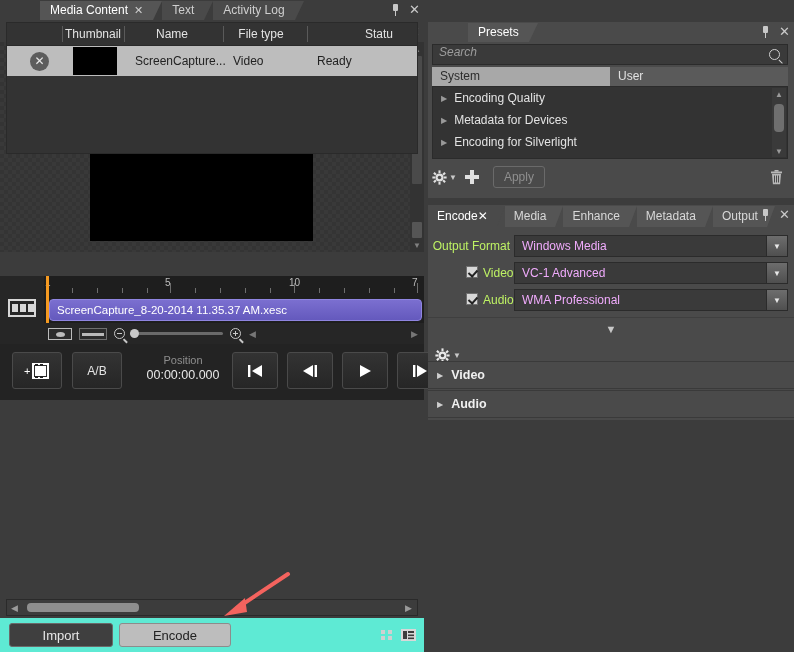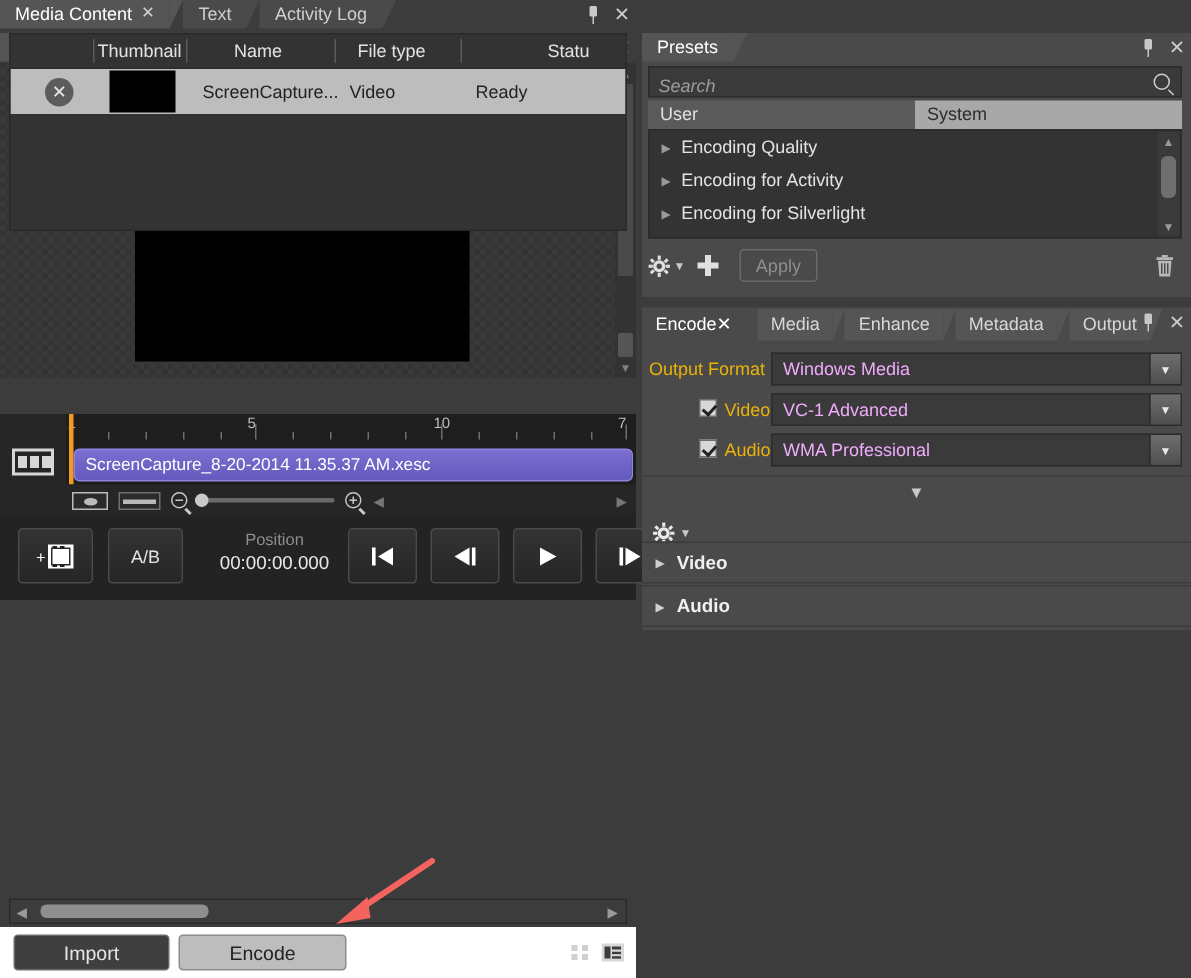--- a/index.html
+++ b/index.html
@@ -12,21 +12,21 @@
     -webkit-font-smoothing:antialiased;
   }
   #app{position:relative;width:794px;height:652px;background:#3c3c3c;}
 
   
   .menubar{position:absolute;left:0;top:0;width:794px;height:22px;background:#3c3c3c;display:flex;align-items:center;padding-left:8px;box-sizing:border-box;}
   .menubar .mi{padding:2px 9px;color:#e3e3e3;font-size:12px;cursor:default;}
 
   
   .panel{position:absolute;background:#3c3c3c;}
-  .tabstrip{height:20px;background:#3c3c3c;position:relative;display:flex;align-items:flex-start;}
+  .tabstrip{height:20px;background:#3c3c3c;position:relative;display:flex;align-items:center;padding-left:40px;}
   .tab{height:19px;line-height:19px;padding:0 10px;font-size:12px;color:#cfcfcf;background:#4a4a4a;position:relative;margin-right:1px;display:flex;align-items:center;}
   .tab.active{background:#555555;color:#ffffff;}
   .tab .slant{position:absolute;right:-9px;top:0;width:0;height:0;border-style:solid;border-width:19px 9px 0 0;border-color:#4a4a4a transparent transparent transparent;}
   .tab.active .slant{border-color:#555555 transparent transparent transparent;}
   .tab .xclose{margin-left:6px;font-size:11px;color:#cfcfcf;line-height:1;}
   .panelbtns{position:absolute;right:4px;top:3px;display:flex;align-items:center;gap:8px;}
   .pin{width:11px;height:12px;position:relative;display:inline-block;}
   .pin:before{content:"";position:absolute;left:3px;top:0;width:5px;height:7px;background:#c8c8c8;border-radius:1px;}
   .pin:after{content:"";position:absolute;left:5px;top:6px;width:1px;height:6px;background:#c8c8c8;}
   .xbtn{font-size:13px;color:#cbcbcb;line-height:1;cursor:default;}
@@ -100,31 +100,31 @@
   .mc-head{height:22px;background:#333;display:flex;align-items:center;font-size:12px;color:#e3e3e3;position:relative;border-bottom:1px solid #2a2a2a;}
   .mc-head .c{position:absolute;text-align:center;}
   .mc-head .sep{position:absolute;top:3px;width:1px;height:16px;background:#5a5a5a;}
   .mc-row{position:absolute;left:0;top:23px;width:410px;height:30px;background:#bdbdbd;display:flex;align-items:center;color:#222;font-size:12px;}
   .mc-del{position:absolute;left:23px;width:19px;height:19px;border-radius:50%;background:#5c5c5c;color:#e8e8e8;display:flex;align-items:center;justify-content:center;font-size:12px;}
   .mc-thumb{position:absolute;left:66px;width:44px;height:28px;background:#000;}
   .hscroll{position:absolute;left:6px;bottom:36px;width:412px;height:17px;background:#3c3c3c;border:1px solid #2a2a2a;box-sizing:border-box;display:flex;align-items:center;}
   .hscroll .la{color:#9a9a9a;font-size:9px;margin-left:4px;}
   .hscroll .ra{position:absolute;right:5px;color:#9a9a9a;font-size:9px;}
   .hscroll .th{position:absolute;left:20px;width:112px;height:9px;background:#8e8e8e;border-radius:4px;}
-  .btnrow{position:absolute;left:0;bottom:0;width:424px;height:34px;background:#ffffff;text-align:right;}
+  .btnrow{position:absolute;left:0;bottom:0;width:424px;height:34px;background:#5eead4;text-align:right;}
   .bigbtn{position:absolute;top:5px;height:24px;border-radius:3px;display:flex;align-items:center;justify-content:center;font-size:13px;box-sizing:border-box;}
   .importb{left:9px;width:104px;background:#3f3f3f;border:1px solid #6a6a6a;color:#e6e6e6;}
   .encodeb{left:119px;width:112px;background:#bdbdbd;border:1px solid #8c8c8c;color:#222;}
   .viewic{position:absolute;top:10px;width:15px;height:14px;}
   .vi1{right:29px;}
   .vi2{right:8px;}
 
   
   #presetsPanel{left:428px;top:22px;width:366px;height:176px;background:#4a4a4a;}
-  .searchbox{position:absolute;left:4px;top:22px;width:356px;height:21px;background:#3a3a3a;border:1px solid #2b2b2b;box-sizing:border-box;display:flex;align-items:flex-end;}
+  .searchbox{position:absolute;left:4px;top:22px;width:356px;height:21px;background:#3a3a3a;border:1px solid #2b2b2b;box-sizing:border-box;display:flex;align-items:flex-start;}
   .searchbox .ph{padding-left:6px;font-size:12px;color:#9d9d9d;font-style:italic;}
   .sicon{position:absolute;right:7px;top:4px;width:9px;height:9px;border:1.4px solid #cfcfcf;border-radius:50%;}
   .sicon:after{content:"";position:absolute;right:-4px;bottom:-3px;width:5px;height:1.4px;background:#cfcfcf;transform:rotate(45deg);}
   .prestabs{position:absolute;left:4px;top:45px;width:356px;height:19px;display:flex;}
   .prestab{height:19px;line-height:19px;font-size:12px;padding-left:8px;box-sizing:border-box;}
   .prestab.sel{width:178px;background:#a8a8a8;color:#2c2c2c;}
   .prestab.uns{width:178px;background:#5a5a5a;color:#e0e0e0;}
   .preslist{position:absolute;left:4px;top:64px;width:356px;height:73px;background:#333;border:1px solid #2b2b2b;box-sizing:border-box;}
   .presitem{height:22px;display:flex;align-items:center;font-size:12px;color:#e3e3e3;padding-left:8px;}
   .presitem .tri{color:#9a9a9a;font-size:8px;margin-right:7px;}
@@ -142,21 +142,21 @@
   .trash{position:absolute;right:5px;width:13px;height:15px;}
 
   
   #encodePanel{left:428px;top:205px;width:366px;height:447px;background:#4a4a4a;}
   .enc-tabs{position:absolute;left:0;top:0;width:366px;height:22px;display:flex;align-items:flex-end;}
   .etab{height:21px;line-height:21px;padding:0 9px;font-size:12px;background:#555;color:#d8d8d8;position:relative;margin-right:1px;display:flex;align-items:center;}
   .etab.active{background:#4a4a4a;color:#fff;}
   .etab .slant{position:absolute;right:-8px;top:0;width:0;height:0;border-style:solid;border-width:21px 8px 0 0;border-color:#555 transparent transparent transparent;}
   .etab.active .slant{border-color:#4a4a4a transparent transparent transparent;}
   .frow{position:absolute;height:22px;display:flex;align-items:center;}
-  .flabel{font-size:12px;color:#eab308;text-align:right;}
+  .flabel{font-size:12px;color:#bef264;text-align:right;}
   .fsel{position:absolute;left:86px;width:274px;height:22px;background:#3a3a3a;border:1px solid #2b2b2b;box-sizing:border-box;display:flex;align-items:center;}
   .fsel .v{padding-left:7px;font-size:12px;color:#f0abfc;}
   .fsel .ar{position:absolute;right:0;top:0;width:20px;height:20px;background:linear-gradient(#6d6d6d,#4f4f4f);display:flex;align-items:center;justify-content:center;color:#e8e8e8;font-size:8px;border-left:1px solid #2b2b2b;}
   .cbx{width:12px;height:12px;background:#d8d8d8;border:1px solid #6f6f6f;box-sizing:border-box;position:relative;}
   .cbx:after{content:"";position:absolute;left:3px;top:1px;width:4px;height:7px;border:solid #222;border-width:0 2px 2px 0;transform:rotate(42deg);}
   .chev{position:absolute;left:0;width:366px;height:22px;background:#4a4a4a;display:flex;align-items:center;justify-content:center;color:#c8c8c8;font-size:11px;border-top:1px solid #3f3f3f;border-bottom:1px solid #3f3f3f;}
   .gearrow{position:absolute;left:0;width:366px;height:32px;background:#4a4a4a;display:flex;align-items:center;padding-left:7px;box-sizing:border-box;}
   .sect{position:absolute;left:0;width:366px;height:28px;background:#4a4a4a;border-top:1px solid #3a3a3a;border-bottom:1px solid #3a3a3a;display:flex;align-items:center;padding-left:9px;box-sizing:border-box;font-size:12.5px;color:#f0f0f0;font-weight:bold;}
   .sect .tri{color:#cfcfcf;font-size:8px;margin-right:8px;font-weight:normal;}
   .encblank{position:absolute;left:0;top:215px;width:366px;height:437px;background:#3c3c3c;}
@@ -388,32 +388,32 @@
         <span class="xbtn">✕</span>
       </div>
     </div>
 
     <div class="searchbox">
       <span class="ph">Search</span>
       <span class="sicon"></span>
     </div>
 
     <div class="prestabs">
+      <div class="prestab sel">System</div>
       <div class="prestab uns">User</div>
-      <div class="prestab sel">System</div>
     </div>
 
     <div class="preslist">
       <div class="presitem">
         <span class="tri">▶</span>
         <span>Encoding Quality</span>
       </div>
       <div class="presitem">
         <span class="tri">▶</span>
-        <span>Encoding for Activity</span>
+        <span>Metadata for Devices</span>
       </div>
       <div class="presitem">
         <span class="tri">▶</span>
         <span>Encoding for Silverlight</span>
       </div>
       <div class="sb">
         <div class="au">▲</div>
         <div class="th"></div>
         <div class="ad">▼</div>
       </div>

